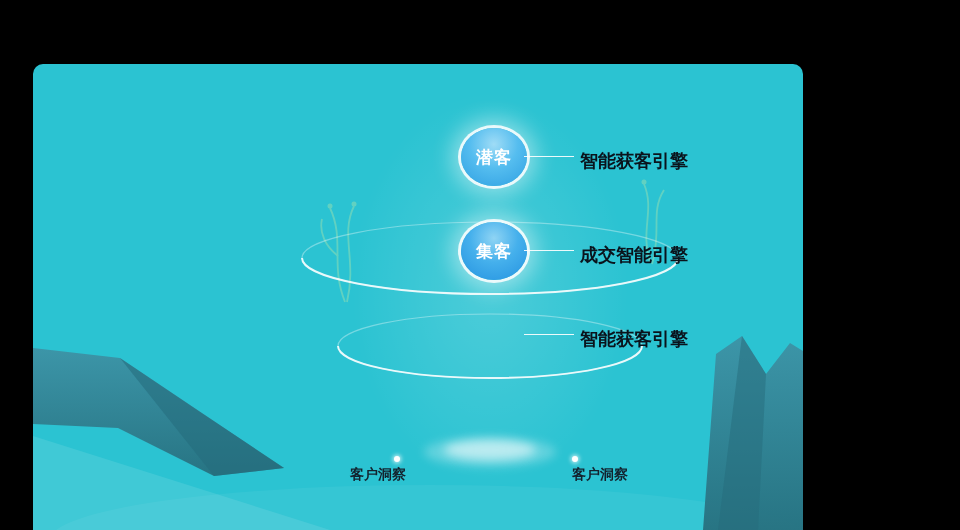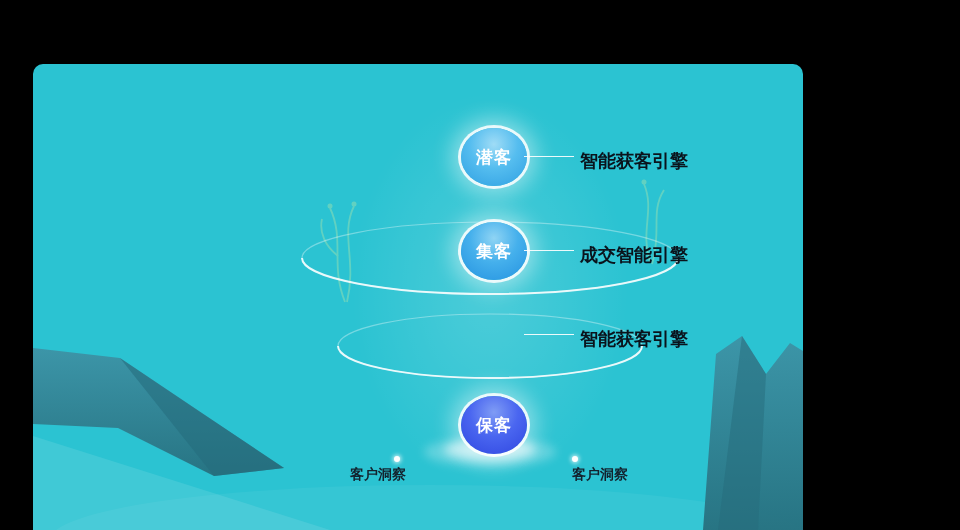--- a/index.html
+++ b/index.html
@@ -91,23 +91,20 @@
 
   <div class="sphere s1" style="left:461px;top:222px">
     <span>集客</span>
   </div>
   <div class="connector" style="left:524px;top:250px"></div>
   <div class="engine-label" style="left:580px;top:243px">成交智能引擎</div>
 
   <div class="connector" style="left:524px;top:334px"></div>
   <div class="engine-label" style="left:580px;top:327px">智能获客引擎</div>
 
-  <div class="sphere s3" style="left:461px;top:396px">
-    <span>保客</span>
-  </div>
 
   <span class="dot" style="left:394px;top:456px"></span>
   <div class="footer-label" style="left:350px;top:466px">客户洞察</div>
 
   <span class="dot" style="left:572px;top:456px"></span>
   <div class="footer-label" style="left:572px;top:466px">客户洞察</div>
 
 </div>
 
 </body></html>

